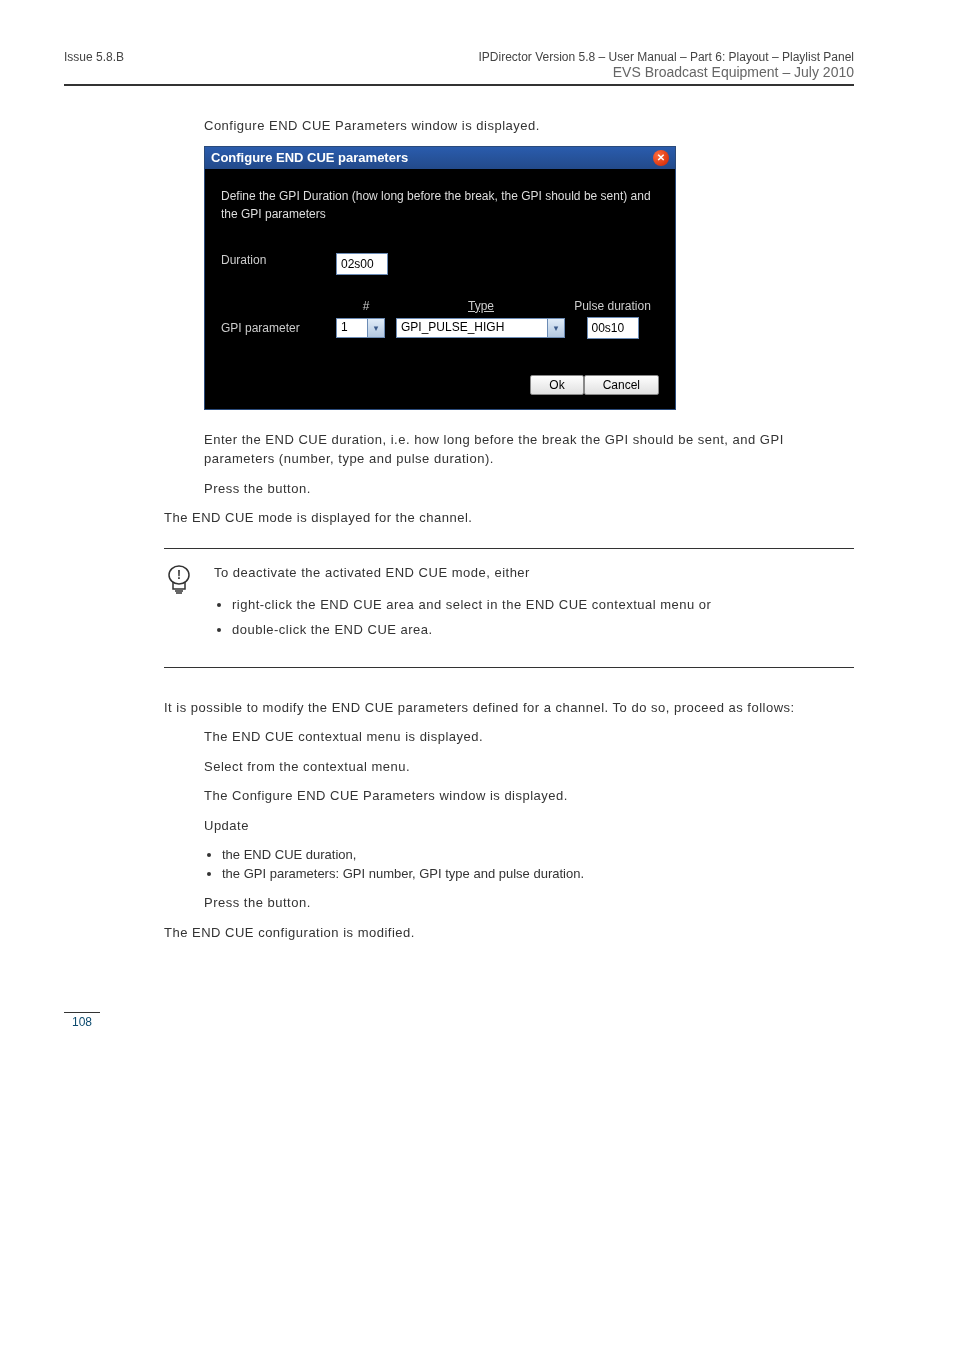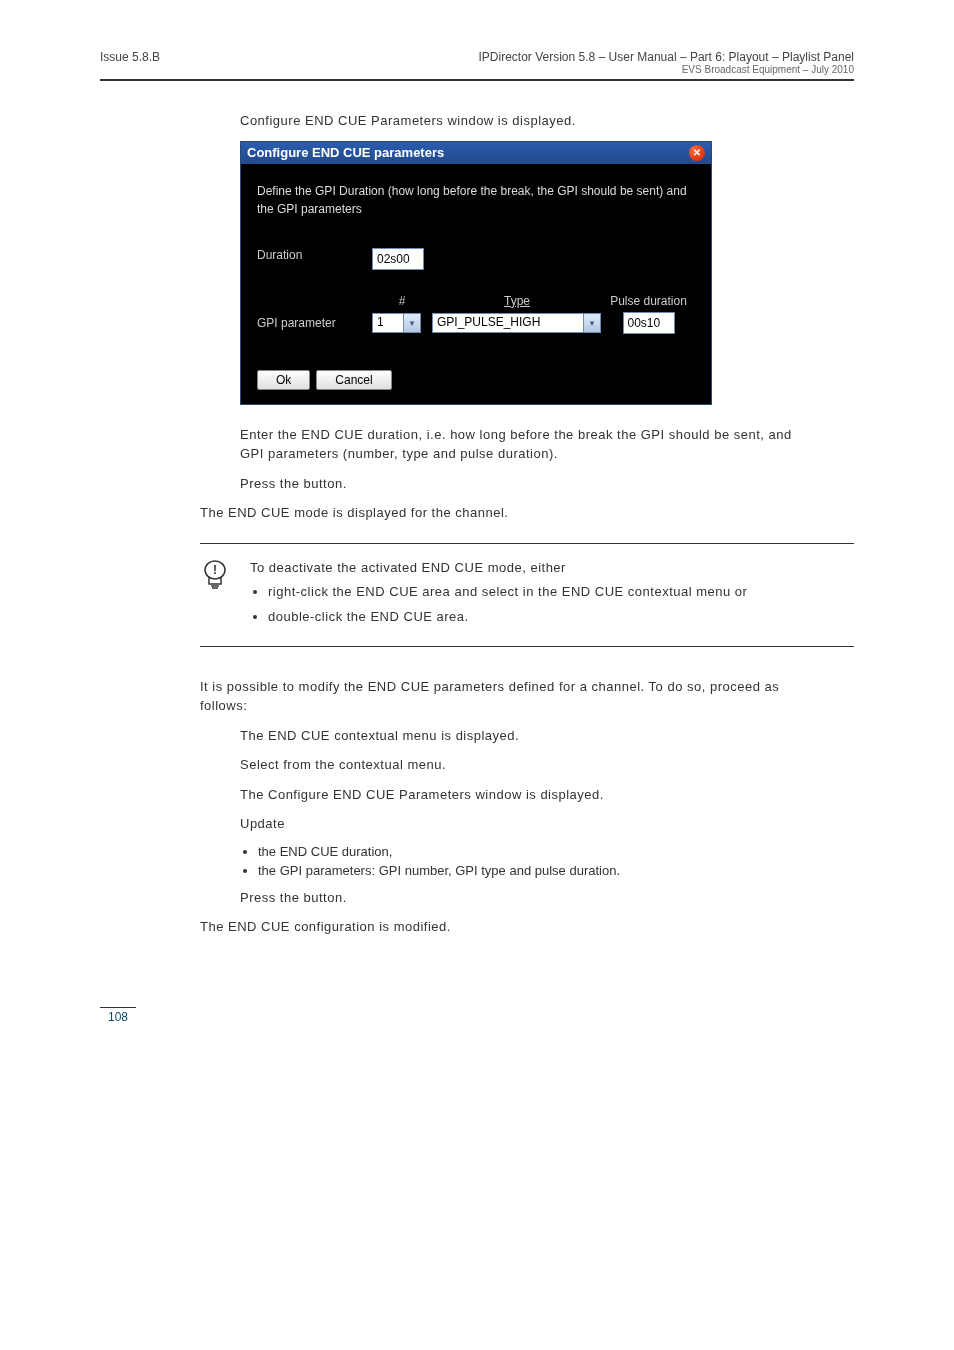--- a/index.html
+++ b/index.html
@@ -5,41 +5,41 @@
     body {
       margin: 0;
       padding: 0;
       font-family: Arial, sans-serif;
       font-size: 13px;
       color: #333;
       width: 954px;
       background: white;
     }
     .page {
-      padding: 50px 100px 40px 100px;
+      padding: 50px 100px 40px 64px;
     }
     .header {
       display: flex;
       justify-content: space-between;
       align-items: flex-start;
       border-bottom: 2px solid #333;
       padding-bottom: 4px;
       margin-bottom: 30px;
     }
     .header-left {
       font-size: 12px;
       color: #444;
     }
     .header-right {
       text-align: right;
       font-size: 12px;
       color: #444;
     }
     .header-sub {
-      font-size: 10px;
+      font-size: 14px;
       color: #666;
     }
     .content-block {
       margin-left: 140px;
       margin-right: 40px;
     }
     .content-block-full {
       margin-left: 100px;
       margin-right: 40px;
     }
@@ -138,22 +138,21 @@
       align-items: center;
       justify-content: center;
       color: #3a5a8a;
       font-size: 9px;
       cursor: pointer;
     }
     .num-select { width: 22px; }
     .type-select { width: 142px; }
     .dialog-buttons {
       display: flex;
-      justify-content: flex-start;
-      gap: 6px;
+      justify-content: flex-end;
       padding: 8px 16px 14px 16px;
     }
     .btn {
       background: linear-gradient(to bottom, #fefefe, #e0e0e0);
       border: 1px solid #888;
       padding: 2px 18px;
       font-size: 12px;
       cursor: pointer;
       border-radius: 2px;
     }
@@ -167,21 +166,21 @@
     }
     .note-icon {
       width: 30px;
       flex-shrink: 0;
       display: flex;
       align-items: flex-start;
       justify-content: center;
     }
     .note-icon svg { margin-top: 2px; }
     .note-body { flex: 1; letter-spacing: 0.5px; line-height: 1.6; }
-    .bullet-list { margin: 4px 0; padding-left: 18px; }
+    .bullet-list { margin: 12px 0; padding-left: 18px; }
     .bullet-list li { margin: 4px 0; }
     .num-item {
       margin: 10px 0;
       letter-spacing: 0.5px;
       line-height: 1.5;
     }
     .page-number {
       margin-top: 60px;
       font-size: 12px;
       color: #0c4a6e;

